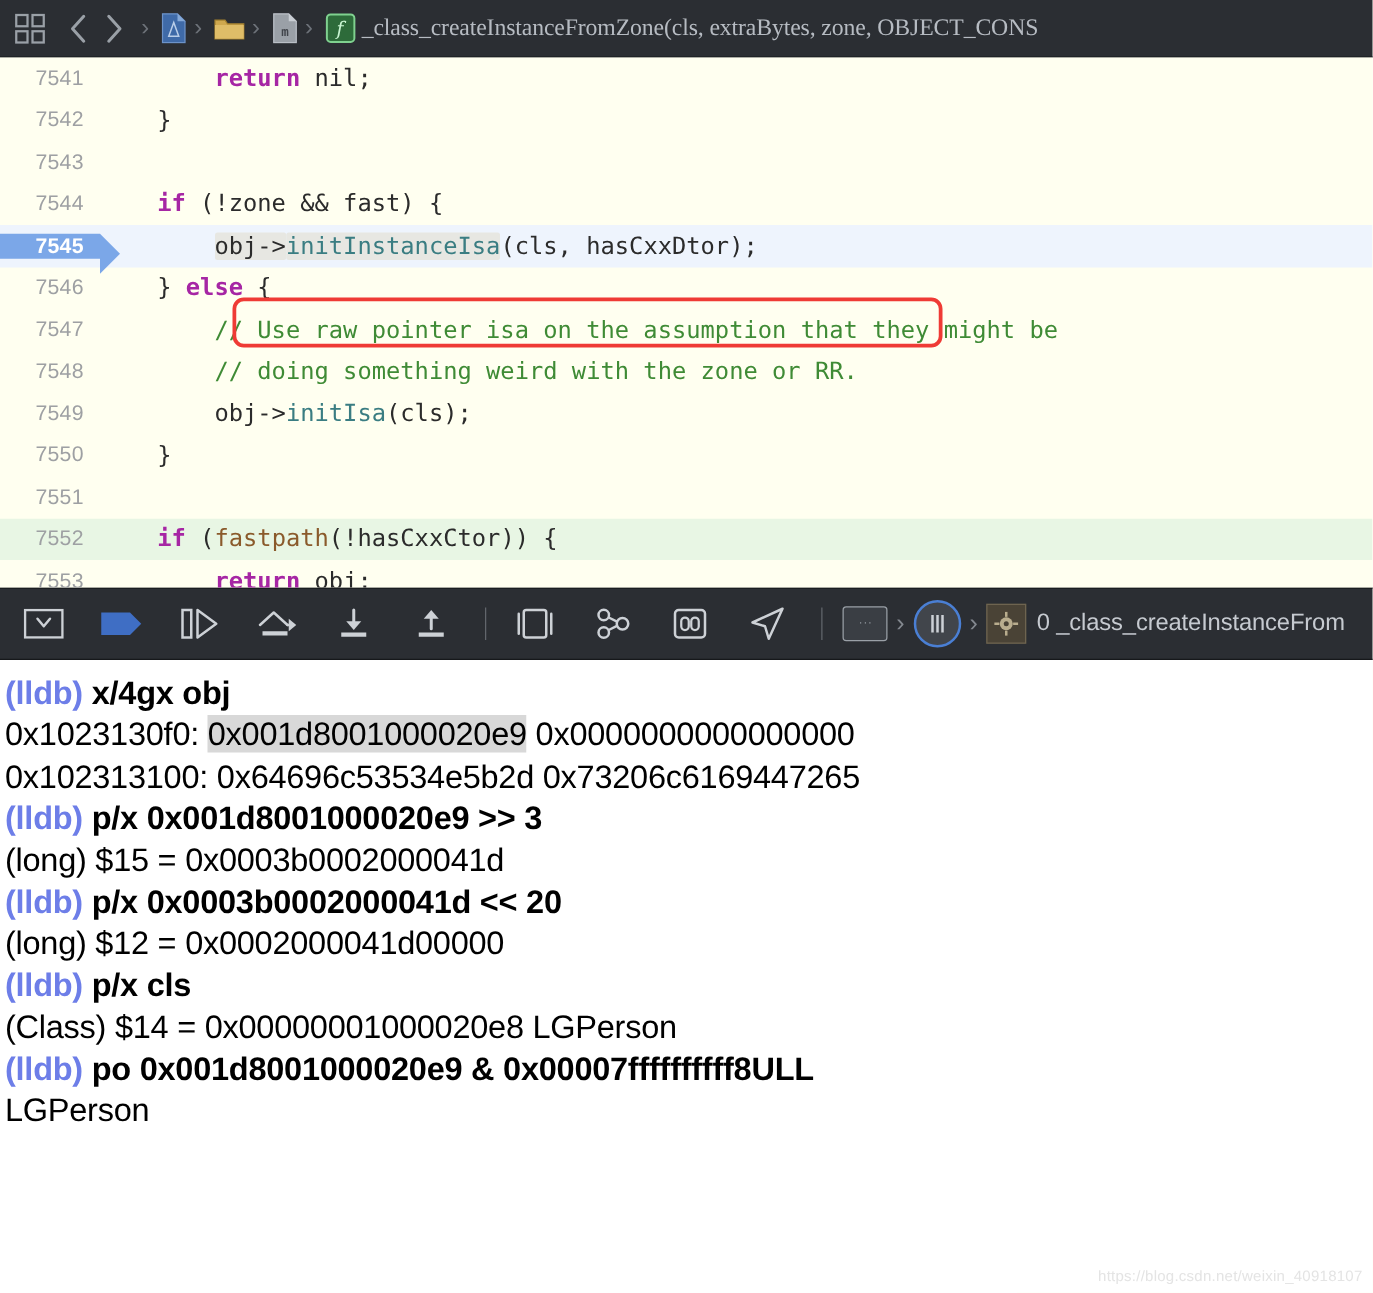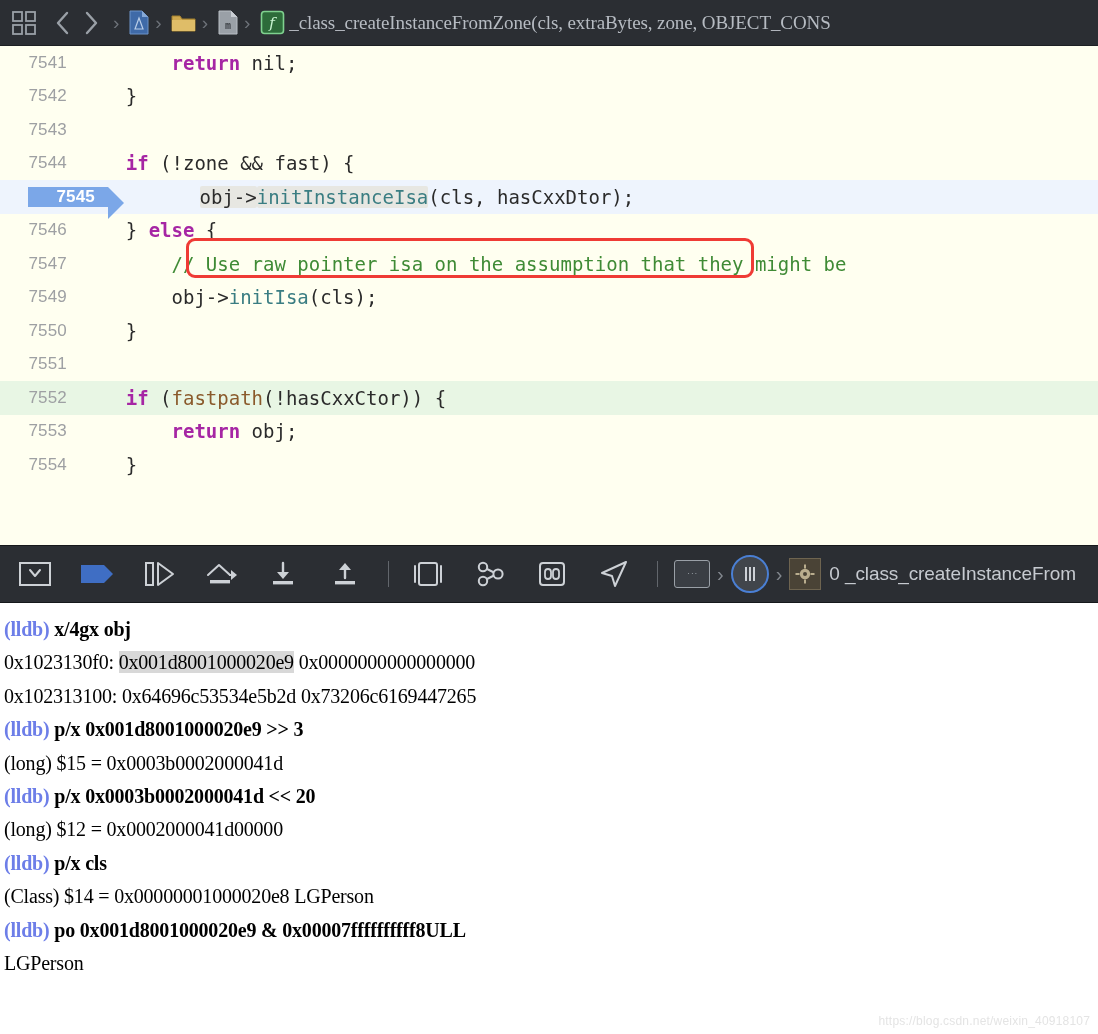--- a/index.html
+++ b/index.html
@@ -72,21 +72,21 @@
   }
   .icon-doc-blue { width: 22px; height: 26px; }
   .icon-folder   { width: 26px; height: 22px; }
   .icon-doc-m    { width: 22px; height: 26px; }
   .icon-func     { width: 26px; height: 26px; }
 
   
   .editor {
     position: relative;
     flex: 0 0 auto;
-    height: 499px;
+    height: 424px;
     background: #fffff0;
     overflow: hidden;
   }
   .code-row {
     position: relative;
     height: 33.5px;
     display: flex;
     align-items: center;
     white-space: pre;
     font-family: "DejaVu Sans Mono", monospace;
@@ -107,21 +107,21 @@
   }
   .code-text {
     flex: 1 1 auto;
     color: #2b2b2b;
     position: relative;
     z-index: 2;
     padding-left: 0;
     overflow: visible;
   }
   
-  .row-current { background: #eef4fd; padding-left: 28px; }
+  .row-current { background: #eef4fd; }
   .row-current .gutter {
     color: #ffffff;
     background: #7ba7e8;
     font-weight: 600;
   }
   .row-current .gutter::after {
     content: "";
     position: absolute;
     right: -16px;
     top: 0;
@@ -234,22 +234,22 @@
     background: #ffffff;
     position: relative;
     overflow: hidden;
     padding: 10px 0 0 4px;
     box-sizing: border-box;
   }
   .cline {
     height: 33.4px;
     line-height: 33.4px;
     white-space: pre;
-    font-family: Liberation Serif, serif;
-    font-size: 20px;
+    font-family: Liberation Sans, sans-serif;
+    font-size: 26px;
     color: #000000;
     letter-spacing: -0.2px;
   }
   .prompt {
     color: #6d7ee8;
     font-weight: 700;
   }
   .cmd { font-weight: 700; color:#000; }
   .mem-hl { background: #d8d8d8; }
 
@@ -338,20 +338,21 @@
 
   <div class="editor">
     <div id="code-rows">
         <div class="code-row"><div class="gutter">7541</div><div class="code-text"><span class="plain">        </span><span class="kw">return</span><span class="plain"> nil;</span></div></div>
         <div class="code-row"><div class="gutter">7542</div><div class="code-text"><span class="plain">    }</span></div></div>
         <div class="code-row"><div class="gutter">7543</div><div class="code-text"><span class="plain"></span></div></div>
         <div class="code-row"><div class="gutter">7544</div><div class="code-text"><span class="plain">    </span><span class="kw">if</span><span class="plain"> (!zone &amp;&amp; fast) {</span></div></div>
         <div class="code-row row-current"><div class="gutter">7545</div><div class="code-text"><span class="plain">        </span><span class="plain sel-hl">obj-&gt;</span><span class="fn sel-hl">initInstanceIsa</span><span class="plain">(cls, hasCxxDtor);</span></div></div>
         <div class="code-row"><div class="gutter">7546</div><div class="code-text"><span class="plain">    } </span><span class="kw">else</span><span class="plain"> {</span></div></div>
         <div class="code-row"><div class="gutter">7547</div><div class="code-text"><span class="plain">        </span><span class="cmt">// Use raw pointer isa on the assumption that they might be</span></div></div>
+        <div class="code-row"><div class="gutter">7548</div><div class="code-text"><span class="plain">        </span><span class="cmt">// doing something weird with the zone or RR.</span></div></div>
         <div class="code-row"><div class="gutter">7549</div><div class="code-text"><span class="plain">        obj-&gt;</span><span class="fn">initIsa</span><span class="plain">(cls);</span></div></div>
         <div class="code-row"><div class="gutter">7550</div><div class="code-text"><span class="plain">    }</span></div></div>
         <div class="code-row"><div class="gutter">7551</div><div class="code-text"><span class="plain"></span></div></div>
         <div class="code-row row-green"><div class="gutter">7552</div><div class="code-text"><span class="plain">    </span><span class="kw">if</span><span class="plain"> (</span><span class="macro">fastpath</span><span class="plain">(!hasCxxCtor)) {</span></div></div>
         <div class="code-row"><div class="gutter">7553</div><div class="code-text"><span class="plain">        </span><span class="kw">return</span><span class="plain"> obj;</span></div></div>
         <div class="code-row"><div class="gutter">7554</div><div class="code-text"><span class="plain">    }</span></div></div>
         <div class="code-row"><div class="gutter"></div><div class="code-text"><span class="plain"></span></div></div>
       </div>
     <div class="anno-code"></div>
   </div>

